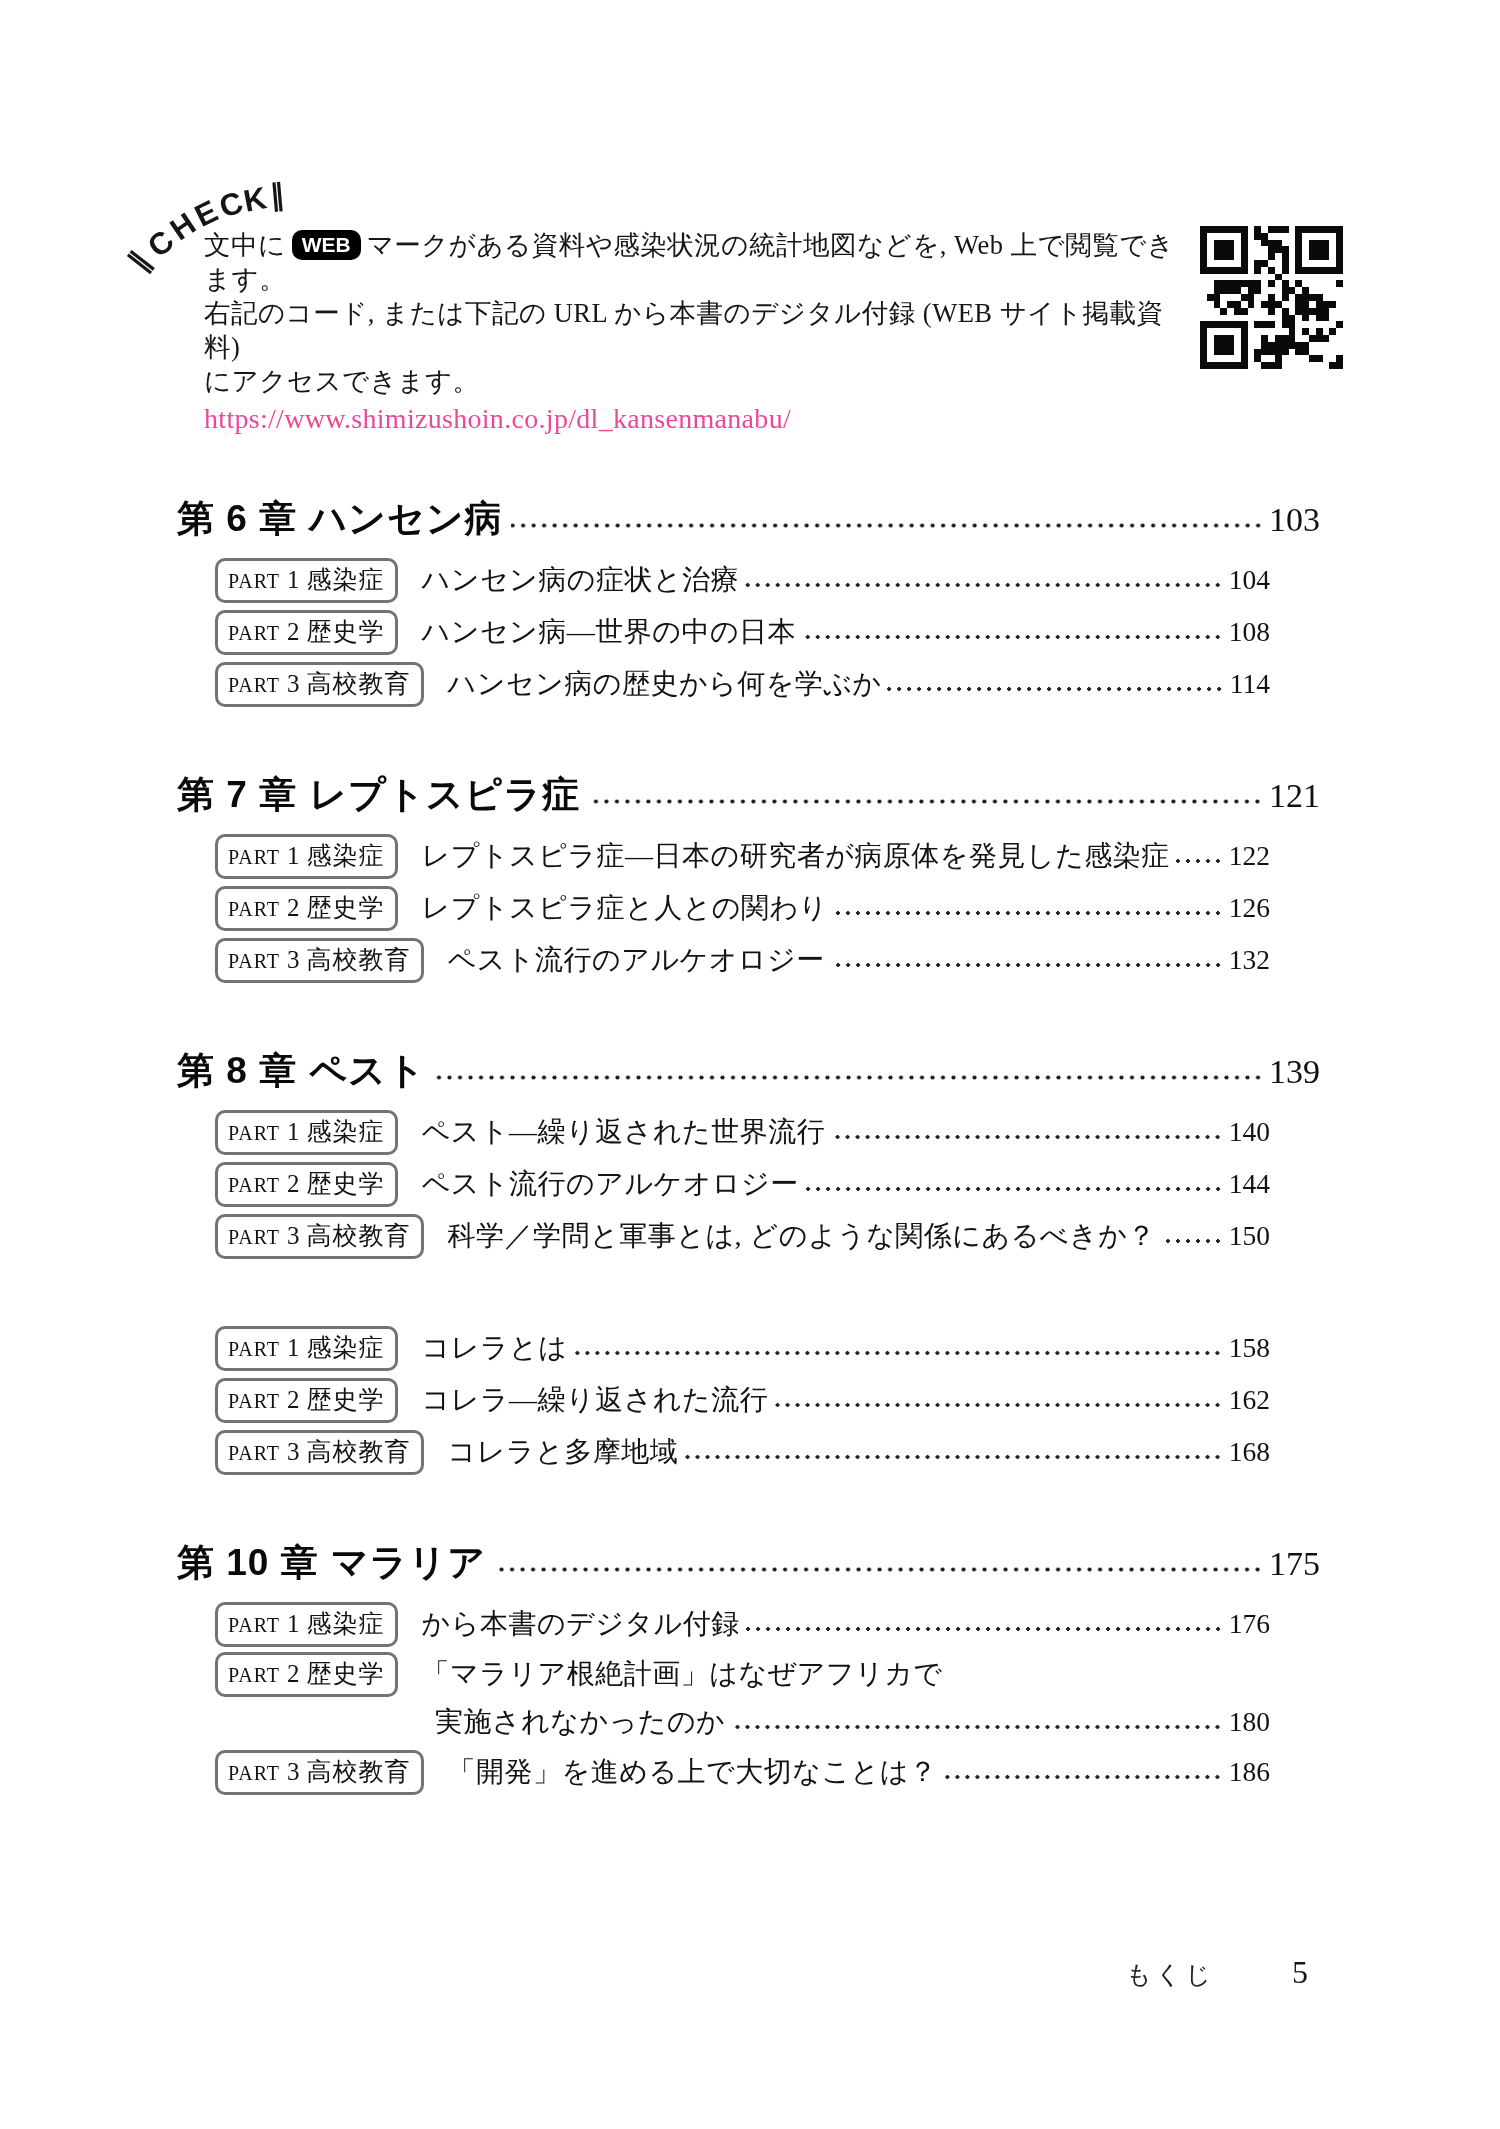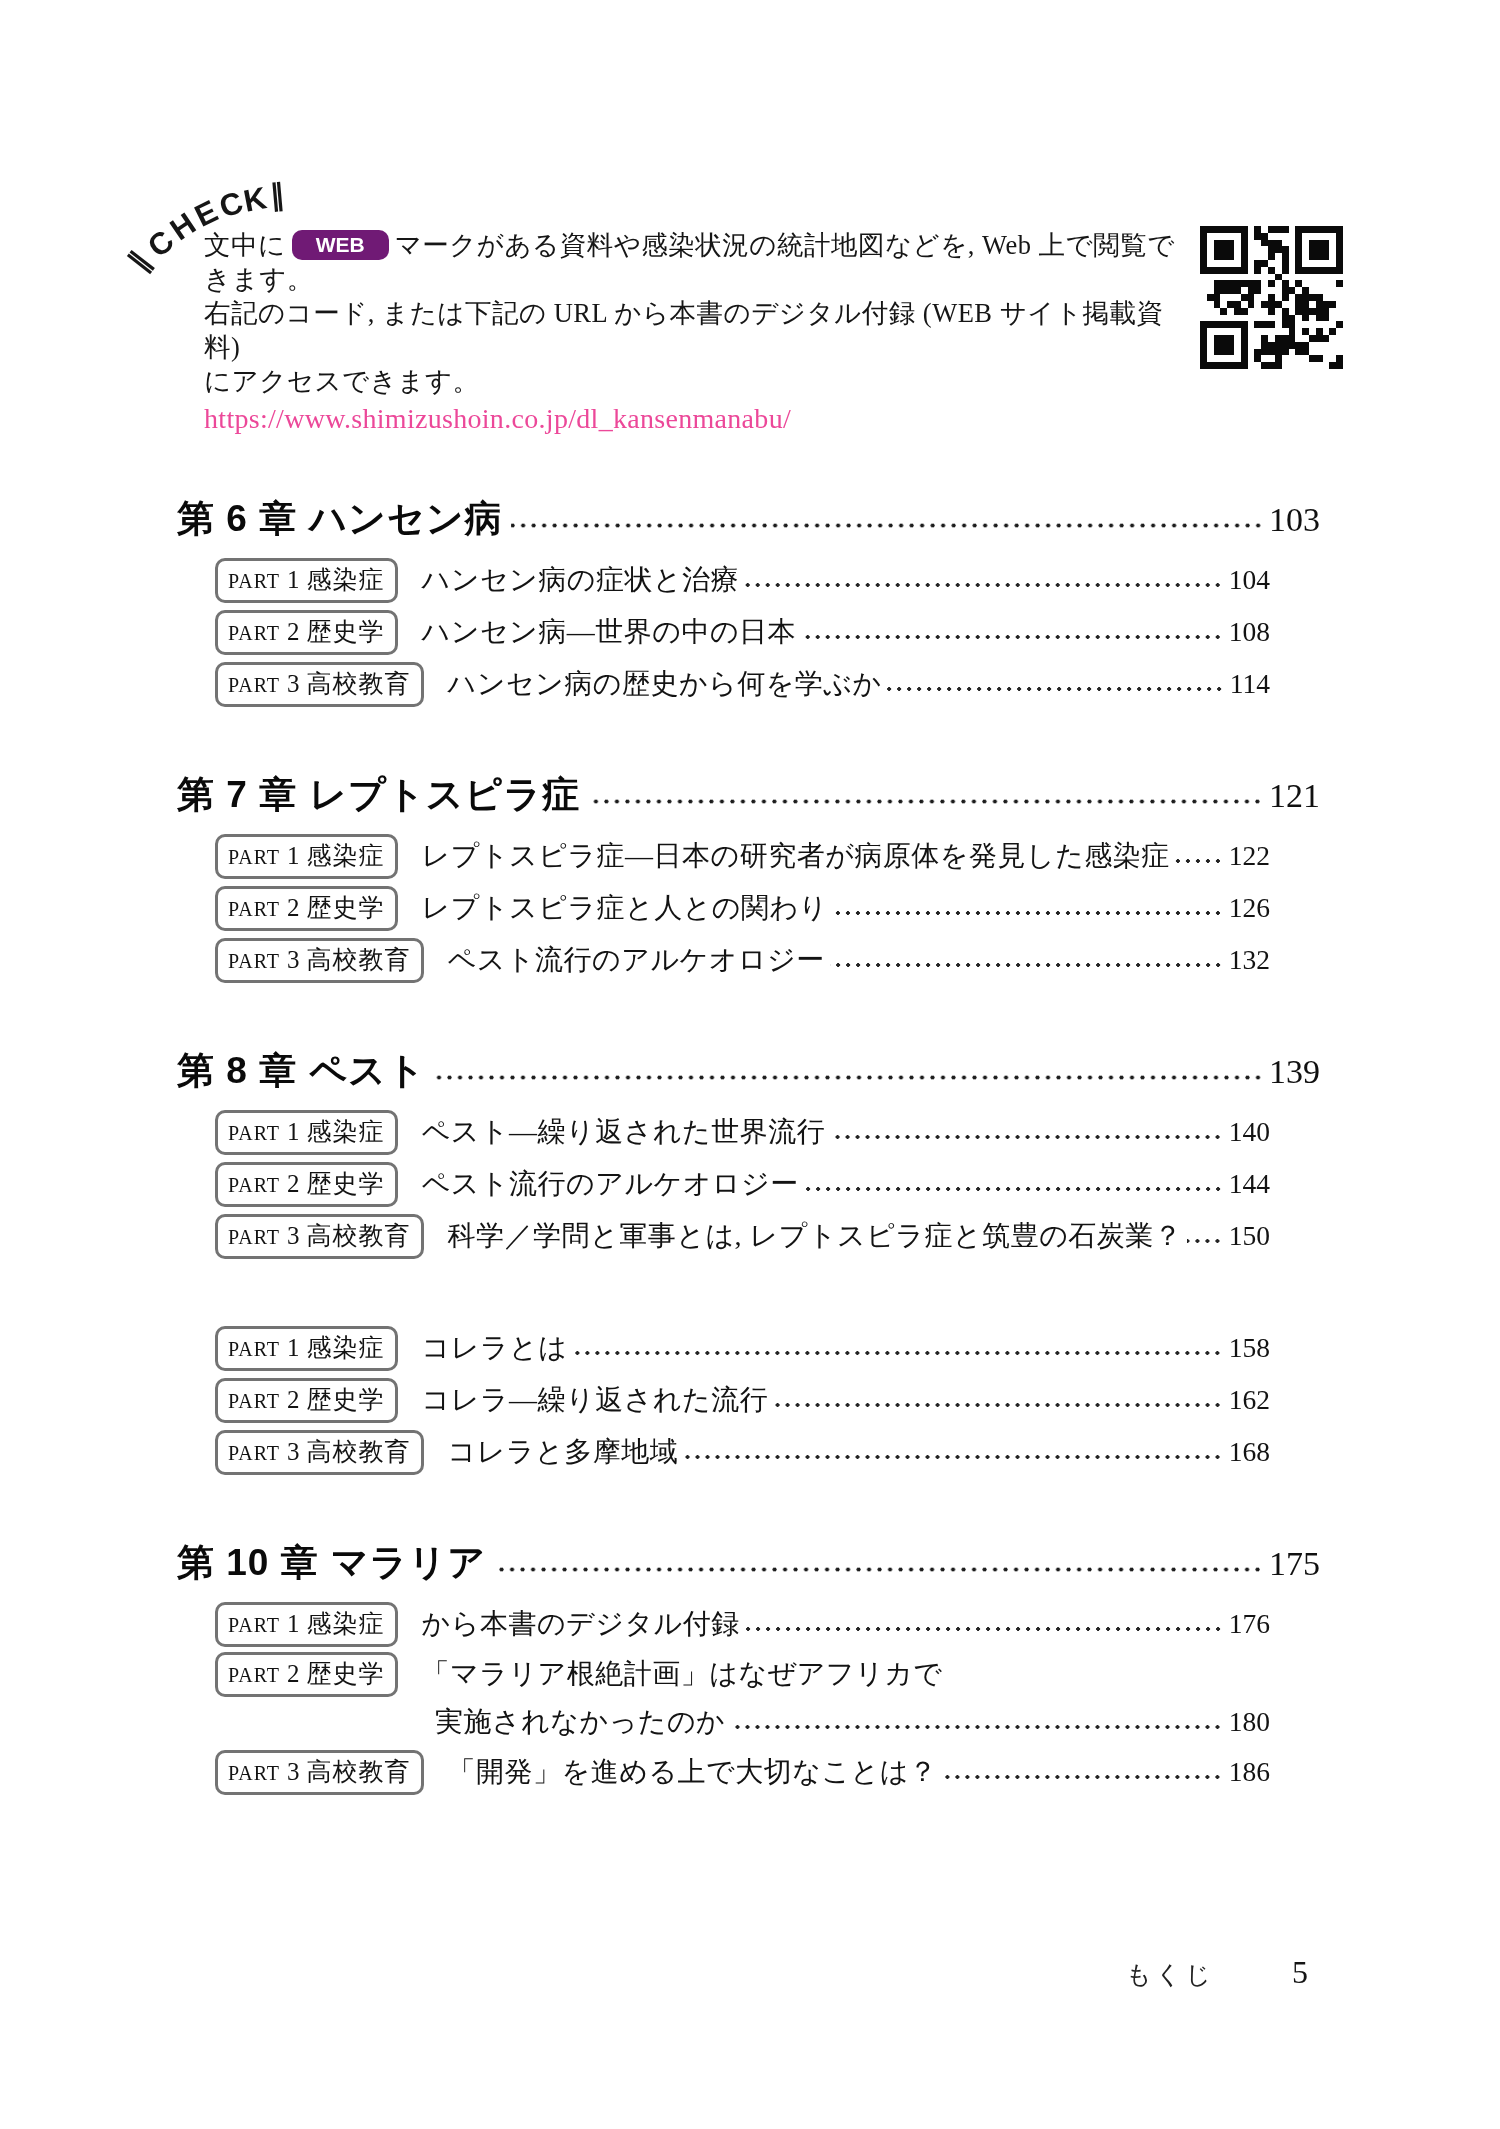--- a/index.html
+++ b/index.html
@@ -19,23 +19,23 @@
   }
   .check-arc span.bar { font-size:29px; font-weight:700; }
 
   
   .note { position:absolute; left:204px; top:228px; width:990px; }
   .note-line {
     margin:0; font-size:26.5px; line-height:34px; letter-spacing:0.5px; color:#161616;
     font-family:"Liberation Serif", serif;
   }
   .web-badge {
-    display:inline-block; background:#701a75; color:#fff;
+    display:inline-block; background:#000000; color:#fff;
     font-family:"Liberation Sans", sans-serif; font-weight:700;
-    font-size:21px; line-height:1; padding:4px 24px 5px; border-radius:10px;
+    font-size:21px; line-height:1; padding:4px 10px 5px; border-radius:10px;
     margin:0 6px; transform:translateY(-2px); letter-spacing:0;
   }
   .note-url { margin:5px 0 0; font-size:28px; letter-spacing:0.3px; color:#ec4899;font-family:Liberation Serif, serif; }
 
   
   .qr { position:absolute; left:1200px; top:226px; width:143px; height:143px; }
   .qr svg { display:block; width:143px; height:143px; shape-rendering:crispEdges; }
 
   
   .toc { position:absolute; left:177px; top:494px; width:1143px; }
@@ -441,21 +441,21 @@
             <span class="part-title">ペスト流行のアルケオロジー</span>
             <span class="leader"></span>
             <span class="part-page">144</span>
           </div>
           <div class="part-row">
             <span class="part-box">
               <span class="part-word">PART</span>
               <span class="part-num">3</span>
               <span class="part-cat">高校教育</span>
             </span>
-            <span class="part-title">科学／学問と軍事とは, レプトスピラ症と筑豊の石炭業？</span>
+            <span class="part-title">科学／学問と軍事とは, どのような関係にあるべきか？</span>
             <span class="leader"></span>
             <span class="part-page">150</span>
           </div>
         </div>
       </section>
       <section class="chapter">
         <div class="parts">
           <div class="part-row">
             <span class="part-box">
               <span class="part-word">PART</span>

